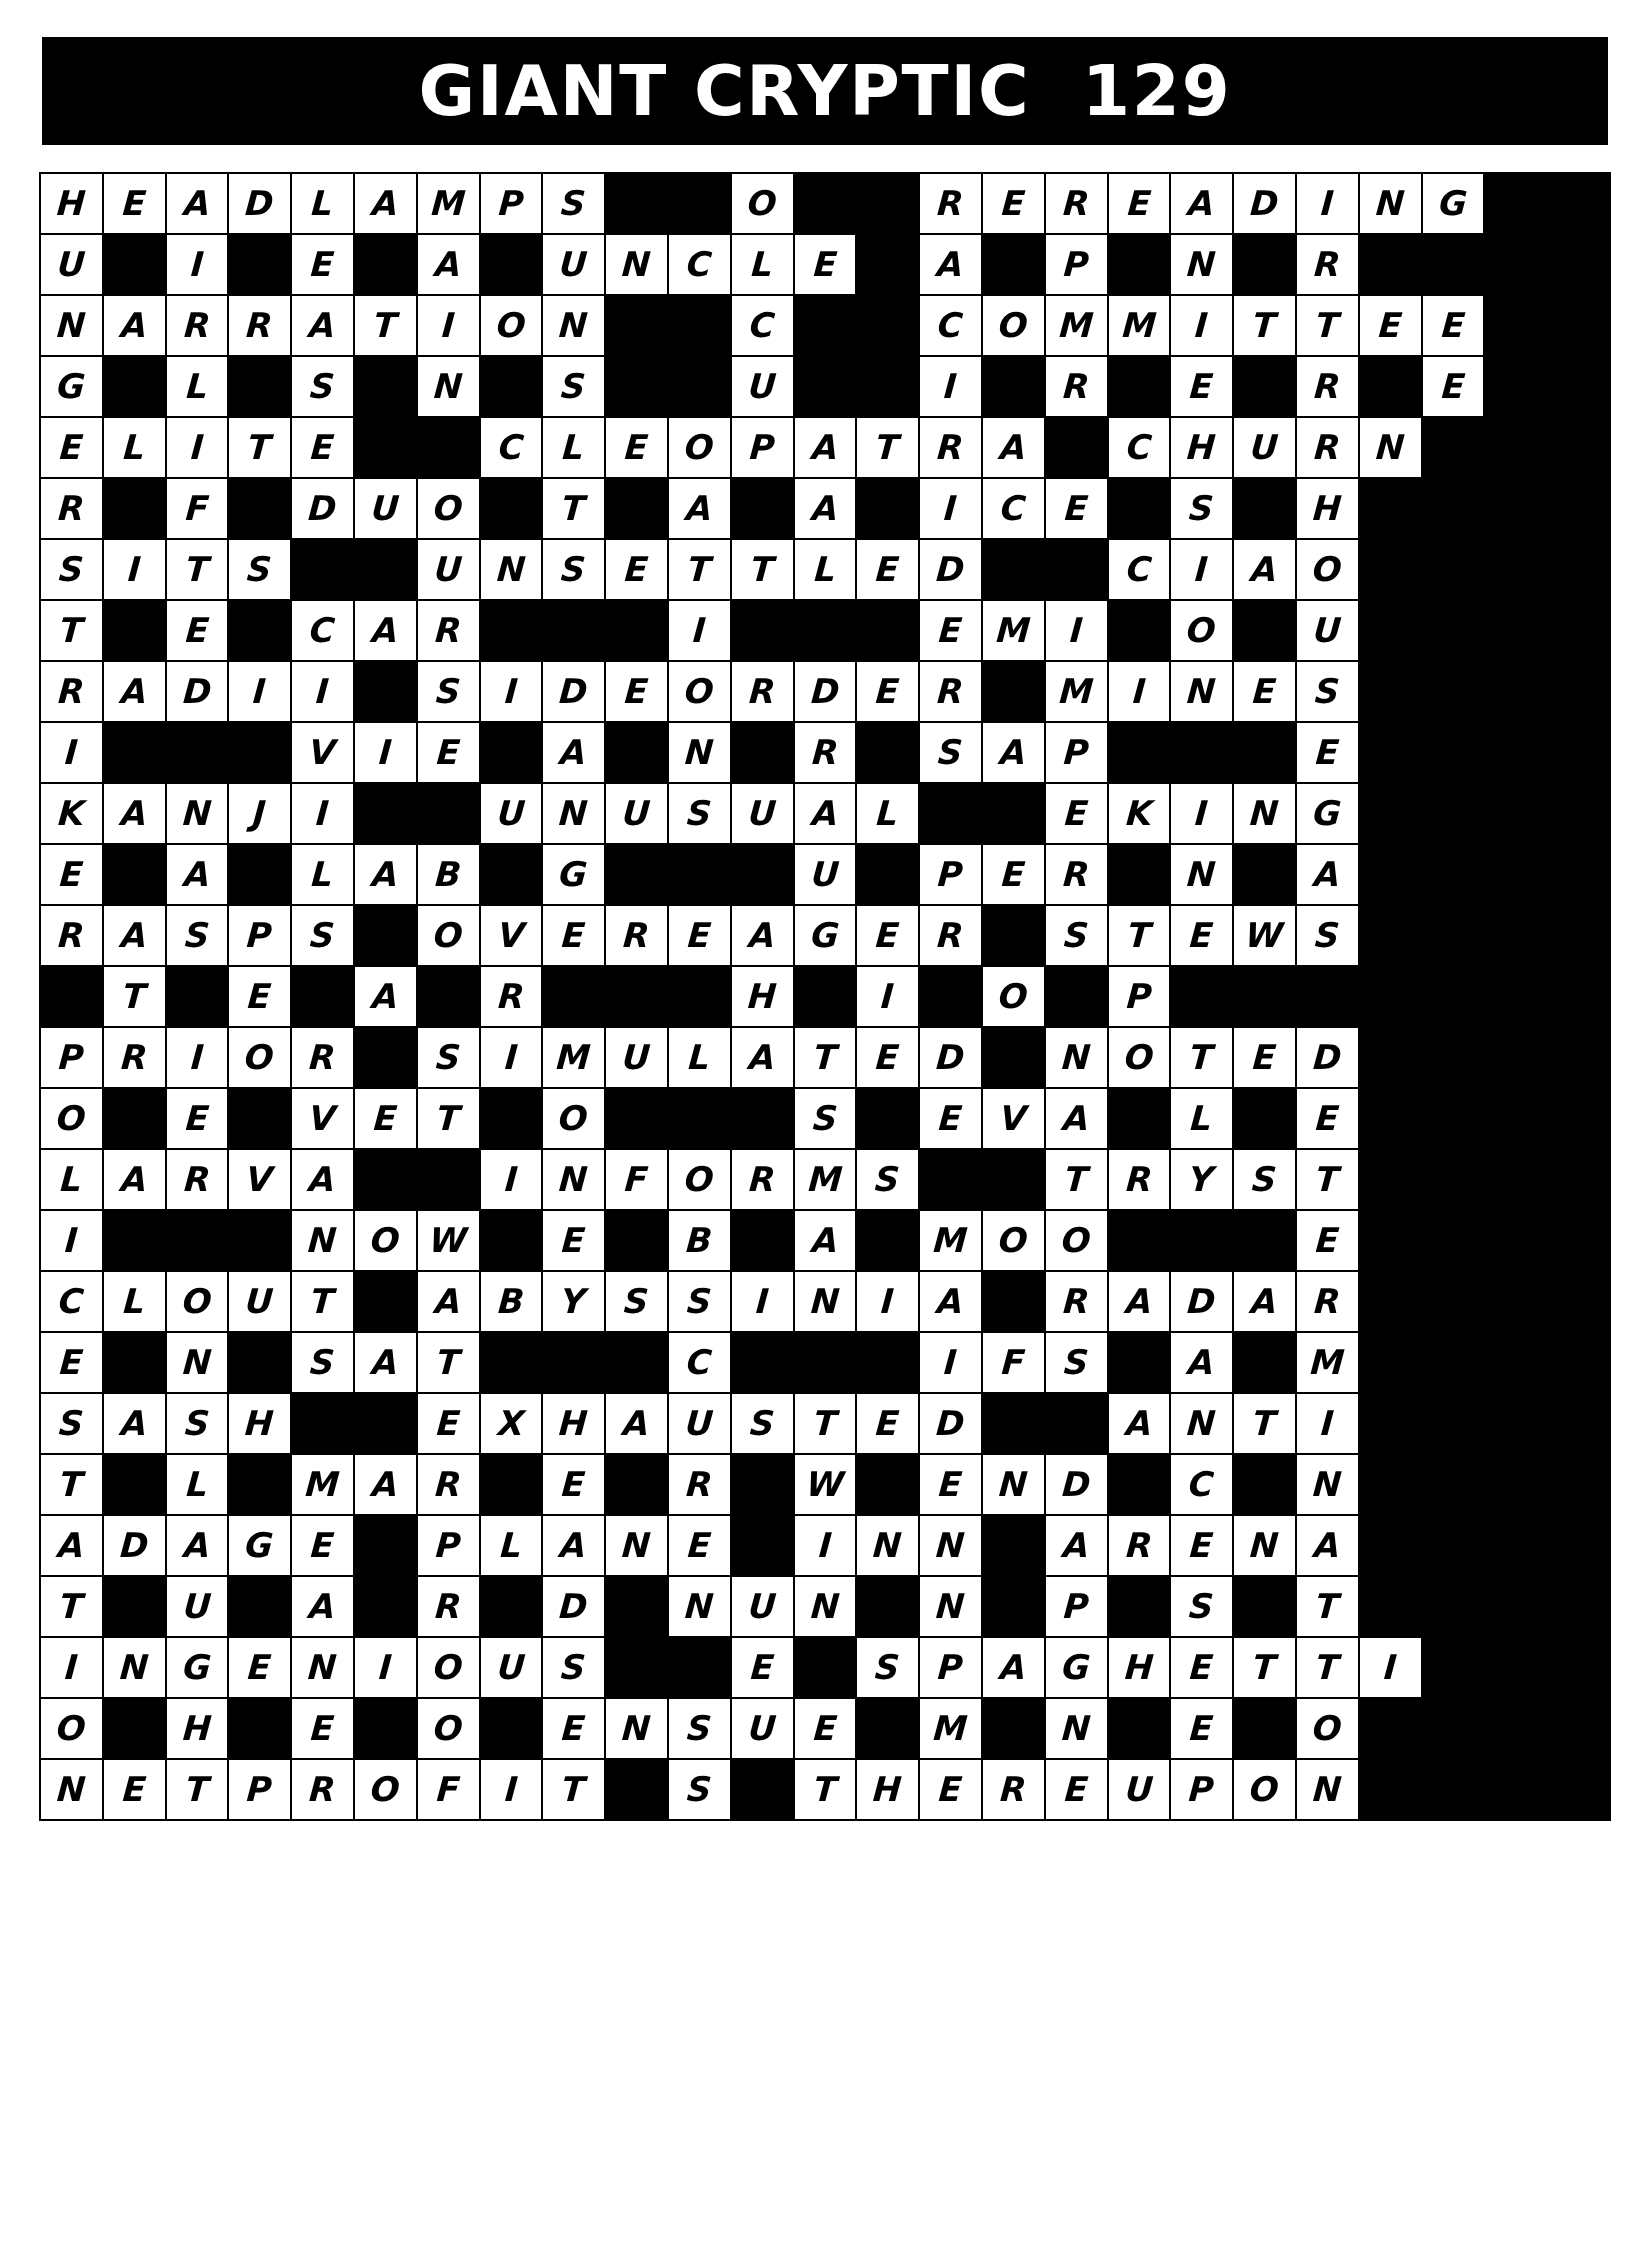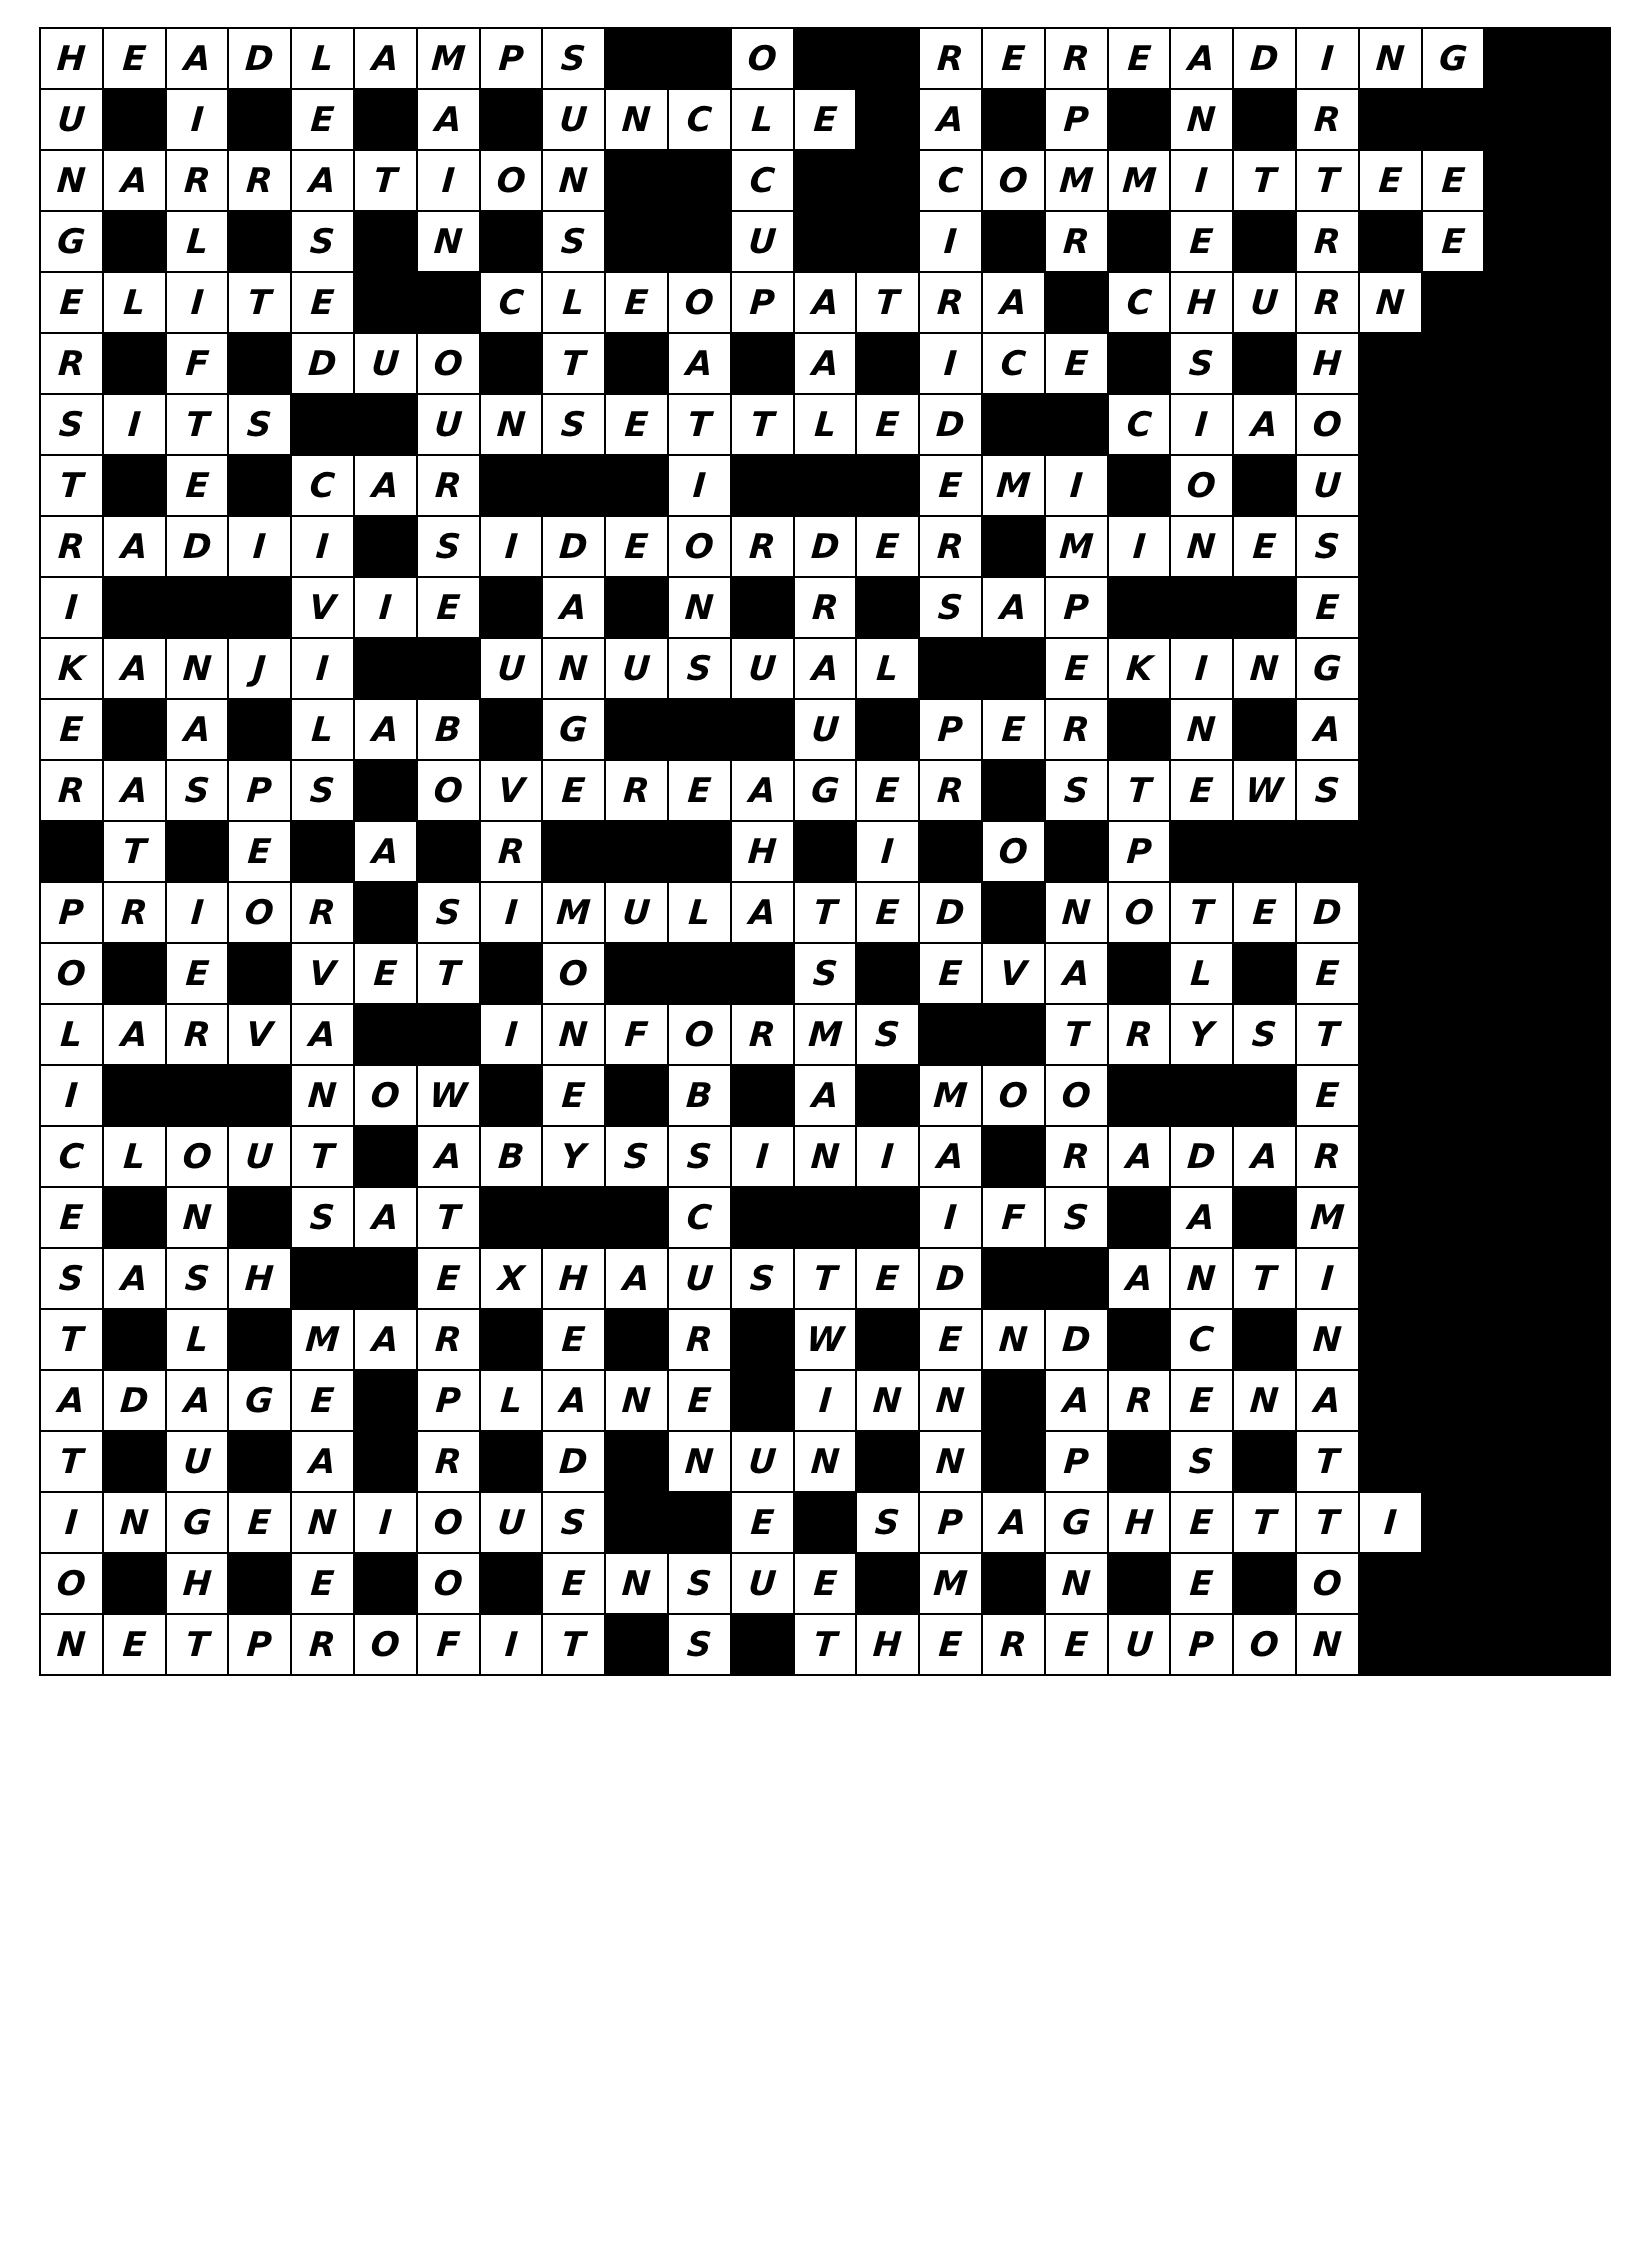--- a/index.html
+++ b/index.html
@@ -71,20 +71,23 @@
     line-height: 56px;
     font-style: italic;
     transform: skewX(-4deg);
   }
 </style>
 </head>
 <body>
 
 <div class="page">
 
+  <div class="title-bar">
+    <div class="title-text">GIANT CRYPTIC  129</div>
+  </div>
 
   <div class="grid-wrap">
     <table class="grid" id="crossword-grid">
       <tbody id="grid-body">
           <tr>
             <td class="white">
               <span class="letter">H</span>
             </td>
             <td class="white">
               <span class="letter">E</span>

